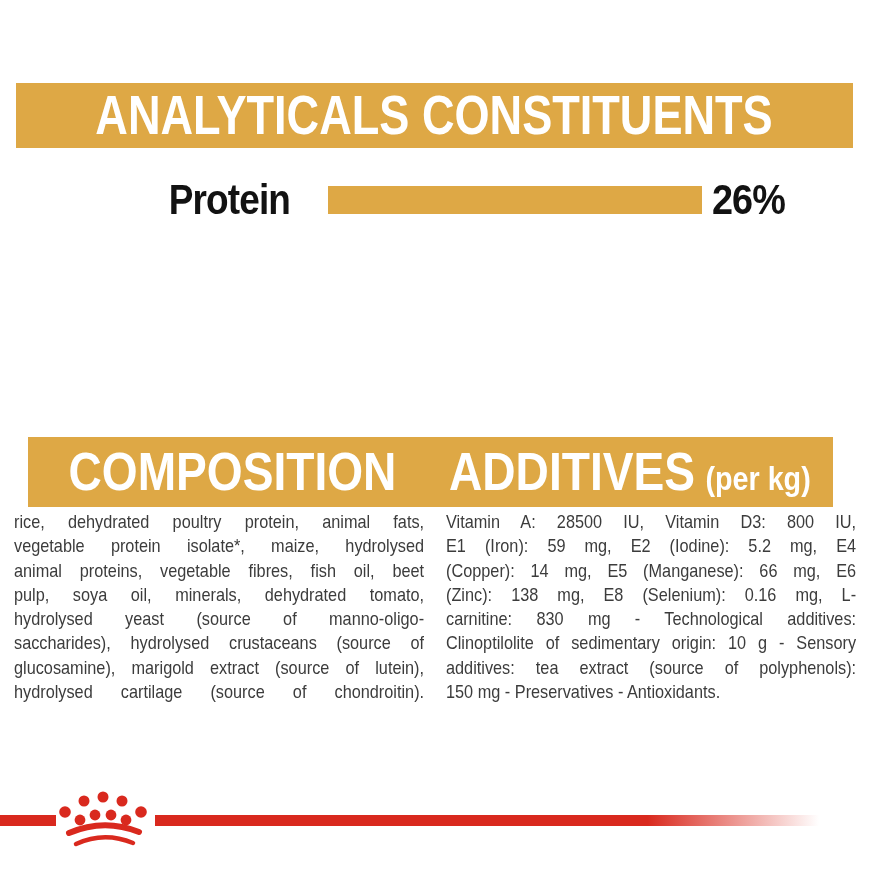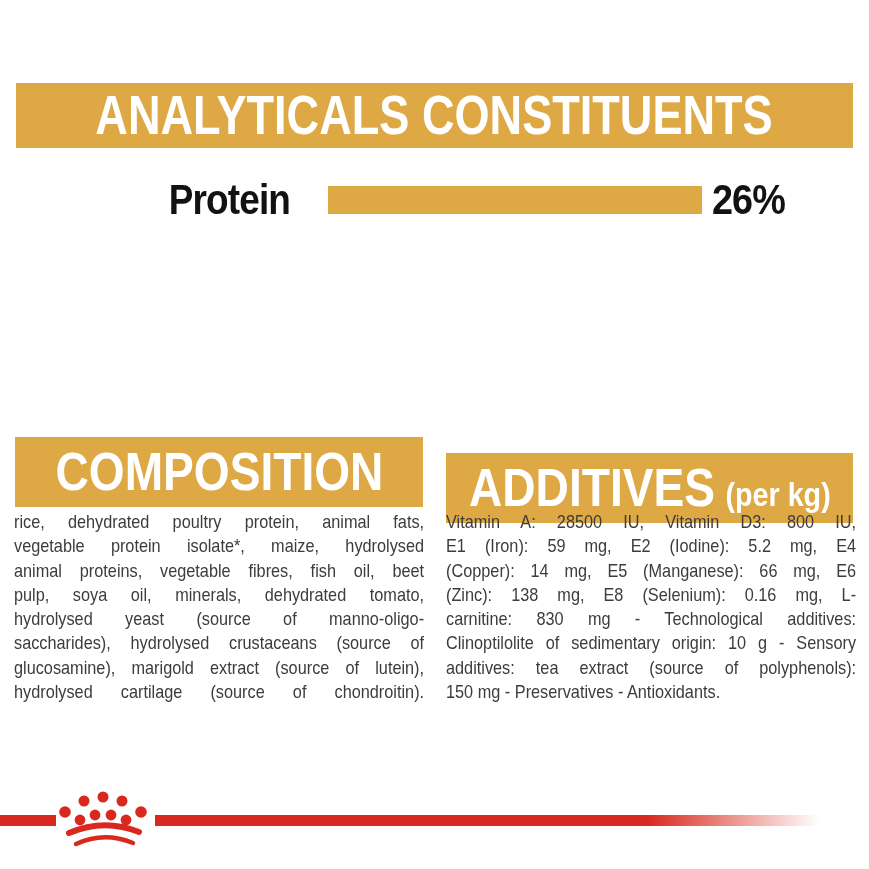--- a/index.html
+++ b/index.html
@@ -29,22 +29,22 @@
   .cval{
     margin-left:10px;font-size:42px;font-weight:bold;line-height:28px;
     color:var(--chart-text,#121212);white-space:nowrap;
     transform:scaleX(0.90);transform-origin:0 50%;letter-spacing:-1px;
   }
   
   .sec-header{
     position:absolute;top:437px;height:70px;background:var(--gold,#DEA845);
     display:flex;align-items:center;justify-content:center;
   }
-  .sec-header.comp{left:15px;width:408px;align-items:flex-end;}
-  .sec-header.add{left:446px;width:407px;margin-top:16px;}
+  .sec-header.comp{left:28px;width:408px;align-items:flex-end;}
+  .sec-header.add{left:426px;width:407px;}
   .sec-title-wrap{display:flex;align-items:baseline;transform:scaleX(0.87);transform-origin:50% 50%;white-space:nowrap;}
   .sec-title{color:#fff;font-weight:bold;font-size:53px;line-height:70px;}
   .sec-sub{color:#fff;font-weight:bold;font-size:33px;margin-left:12px;}
   
   .body-col{
     position:absolute;top:510px;width:466px;
     transform:scaleX(0.88);transform-origin:0 0;
     color:var(--body-text,#3C3C3C);
   }
   .body-col.comp{left:14px;}

